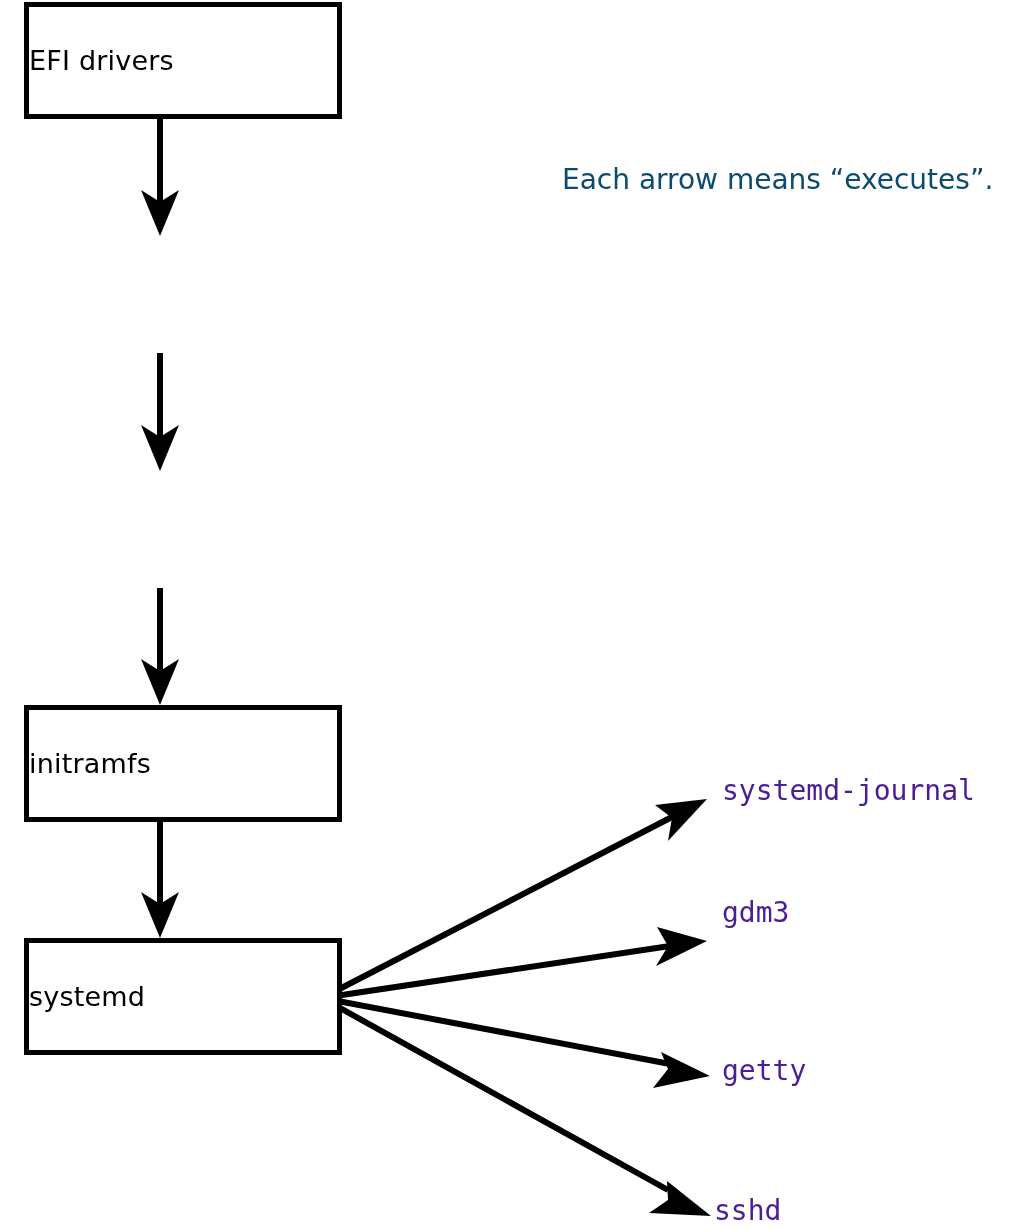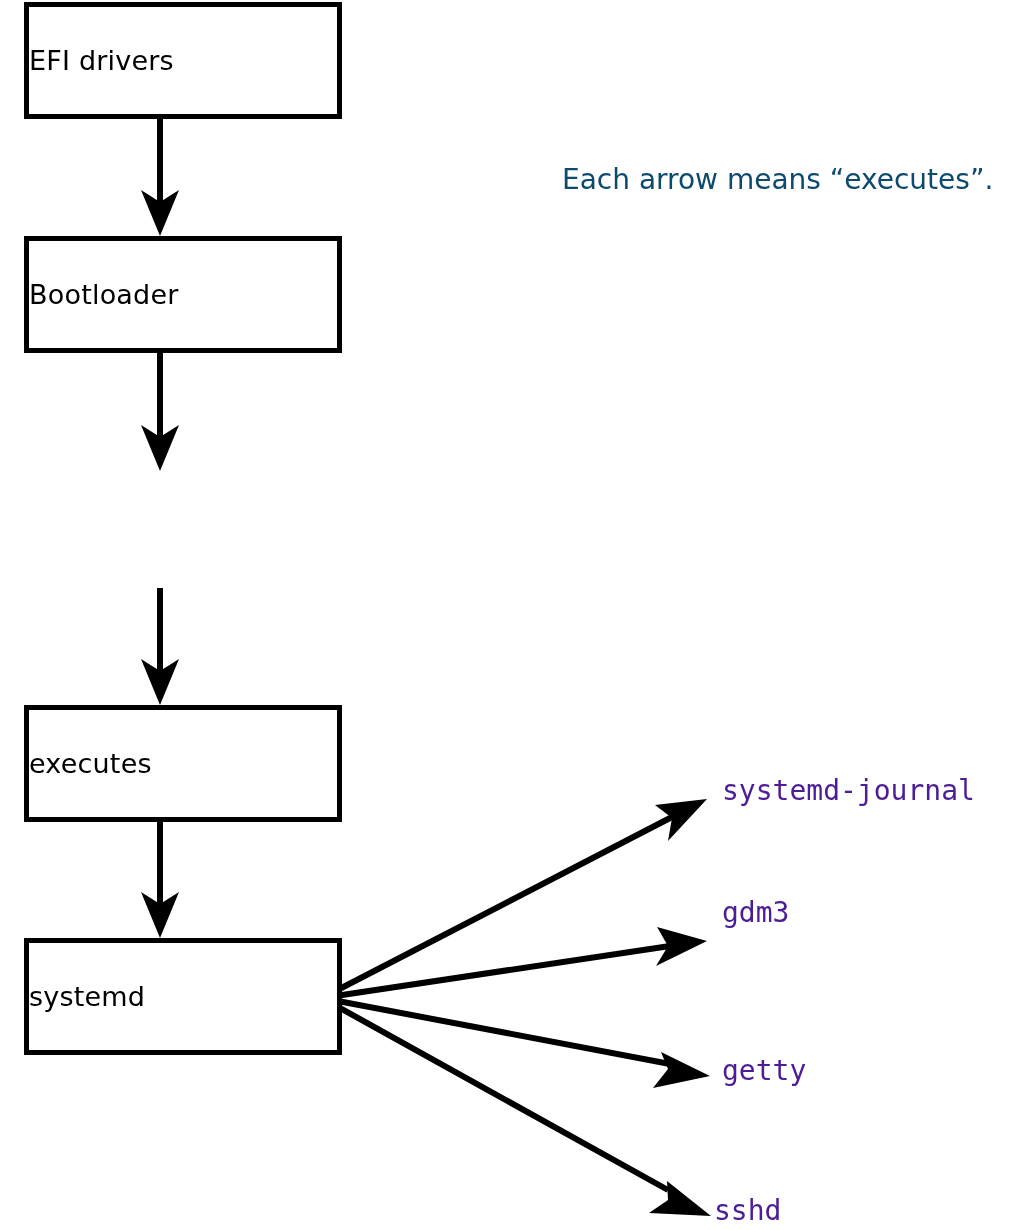--- a/index.html
+++ b/index.html
@@ -120,27 +120,24 @@
     <g>
       <line x1="322" y1="998" x2="668" y2="1190" stroke="#000" stroke-width="6"></line>
       <path d="M 711,1216 L 667,1181 L 668,1200 L 649,1213 Z" fill="#000"></path>
     </g>
   </svg>
 
   <div class="stage-box" id="box-efi">
     <span class="stage-label">EFI drivers</span>
   </div>
 
-  <div class="stage-box" id="box-boot">
-    <span class="stage-label">Bootloader</span>
-  </div>
 
 
   <div class="stage-box" id="box-initramfs">
-    <span class="stage-label">executes</span>
+    <span class="stage-label">initramfs</span>
   </div>
 
   <div class="stage-box" id="box-systemd">
     <span class="stage-label">systemd</span>
   </div>
 
   <div class="legend-text">Each arrow means “executes”.</div>
 
   <div class="service-label" id="svc-journal">systemd-journal</div>
   <div class="service-label" id="svc-gdm3">gdm3</div>

